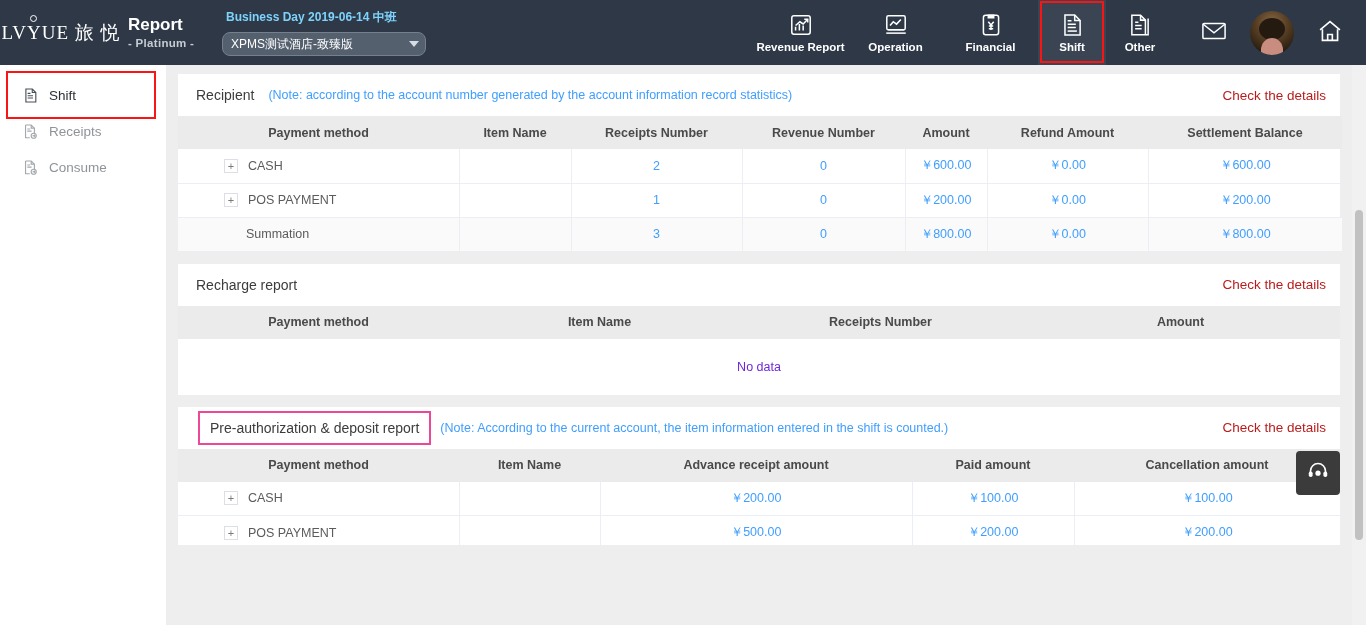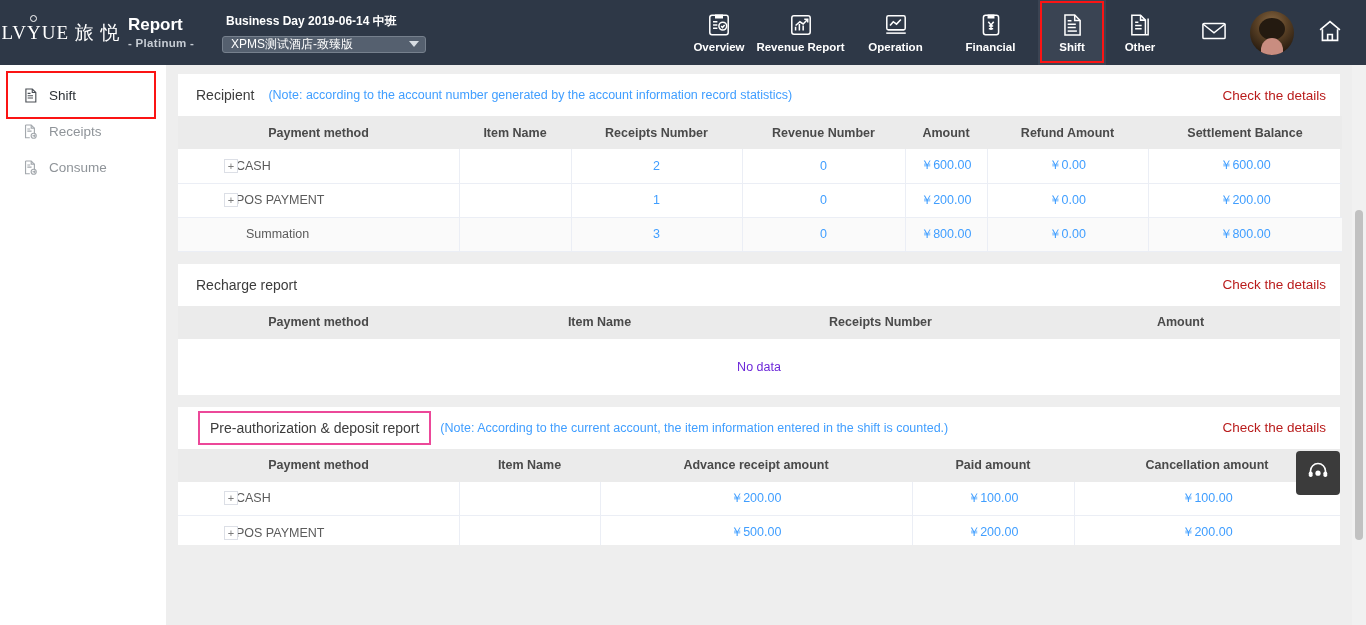--- a/index.html
+++ b/index.html
@@ -33,24 +33,24 @@
   .brand-logo .ring {
     position: absolute; top: -5px; left: 29px;
     width: 7px; height: 7px; border: 1.4px solid #fff; border-radius: 50%;
   }
   .report-block {
     flex: 0 0 92px; padding-left: 6px; line-height: 1.15;
   }
   .report-title { font-size: 17px; font-weight: bold; color: #ffffff; }
   .report-sub { font-size: 11.5px; font-weight: bold; color: #c6ccd4; margin-top: 3px; letter-spacing: .3px;}
   .bizblock { flex: 0 0 240px; padding-left: 8px; }
-  .bizday { font-size: 12px; color: #ffffff; font-weight: bold; margin-bottom: 6px; padding-left: 4px;}
+  .bizday { font-size: 12px; color: #7dd3fc; font-weight: bold; margin-bottom: 6px; padding-left: 4px;}
   .hotel-select {
-    width: 204px; height: 17px;
-    background: #55606f; border: 1px solid #76808d; border-radius: 3px;
+    width: 204px; height: 24px;
+    background: #55606f; border: 1px solid #76808d; border-radius: 8px;
     display: flex; align-items: center; justify-content: space-between;
     padding: 0 6px 0 8px; font-size: 12px; color: #ffffff; cursor: pointer;
   }
   .caret { width: 0; height: 0; border-left: 5px solid transparent; border-right: 5px solid transparent; border-top: 6px solid #d8dde3; }
 
   .navspacer { flex: 1 1 auto; }
 
   .navitems { display: flex; align-items: stretch; height: 65px; }
   .navitem {
     width: 68px; height: 65px;
@@ -134,21 +134,21 @@
   table.rpt td.pm {
     text-align: left; padding-left: 46px; color: #5b5b5b; position: relative;
   }
   table.rpt tr.sum td { background: #fafafa; }
   table.rpt tr.sum td.pm { padding-left: 68px; }
   .plusbox {
     position: absolute; left: 46px; top: 50%; transform: translateY(-50%);
     width: 14px; height: 14px; border: 1px solid #dcdfe6; background:#fff;
     color: #7a7a7a; font-size: 11px; line-height: 12px; text-align: center; cursor: pointer;
   }
-  td.pm .pmlabel { margin-left: 12px; display:inline-block; }
+  td.pm .pmlabel { margin-left: 24px; display:inline-block; }
   tr.sum td.pm .pmlabel { margin-left: 0; }
   .nodata {
     height: 56px; display: flex; align-items: center; justify-content: center;
     font-size: 12.5px; color: #6d28d9;
   }
 
   
   .support-btn {
     position: absolute; right: 26px; top: 451px;
     width: 44px; height: 44px; background: #3b3b3b; border-radius: 4px;
@@ -186,32 +186,20 @@
     <div class="bizday">Business Day 2019-06-14 中班</div>
     <div class="hotel-select">
       <span>XPMS测试酒店-致臻版</span>
       <span class="caret"></span>
     </div>
   </div>
 
   <div class="navspacer"></div>
 
   <div class="navitems">
-    <div class="navitem">
-      <span class="navicon">
-        <svg width="26" height="26" viewBox="0 0 24 24" fill="none" stroke="#fff" stroke-width="1.4">
-          <rect x="3.5" y="3" width="17" height="18" rx="2"></rect>
-          <path d="M9 3 h6 v2.2 h-6z" fill="#fff"></path>
-          <path d="M6.5 9h4M6.5 12h4M6.5 15h4"></path>
-          <circle cx="15.5" cy="13" r="3.6"></circle>
-          <path d="M14 13l1.2 1.3 2-2.4"></path>
-        </svg>
-      </span>
-      <span class="lbl">Overview</span>
-    </div>
 
     <div class="navitem wide">
       <span class="navicon">
         <svg width="26" height="26" viewBox="0 0 24 24" fill="none" stroke="#fff" stroke-width="1.4">
           <rect x="3.5" y="3.5" width="17" height="17" rx="2"></rect>
           <path d="M7 17v-3.5M10.5 17v-6M14 17v-4.5"></path>
           <path d="M7 12.5l4-3.5 3 2 4-4"></path>
           <path d="M15 6.6h3.2v3.2"></path>
         </svg>
       </span>

